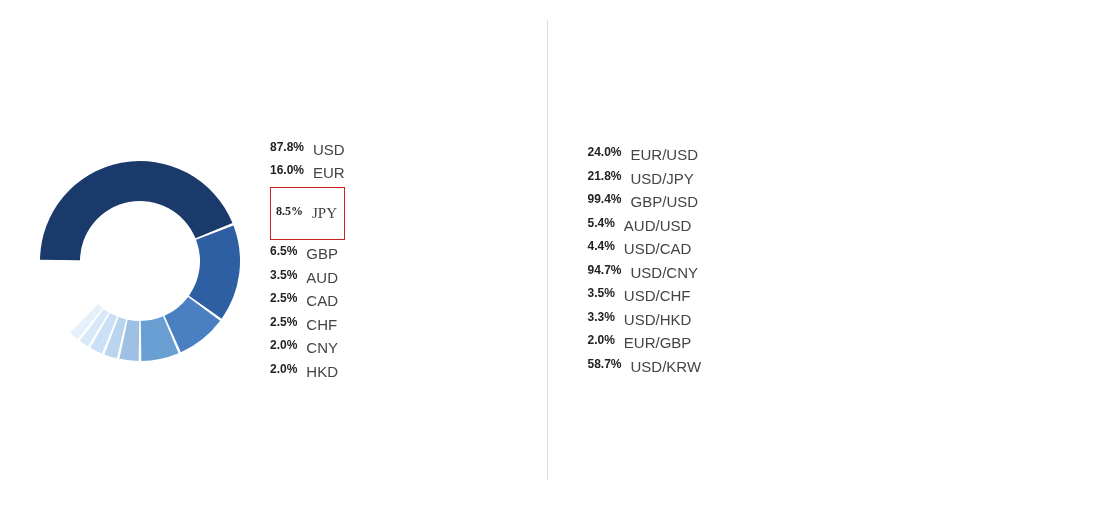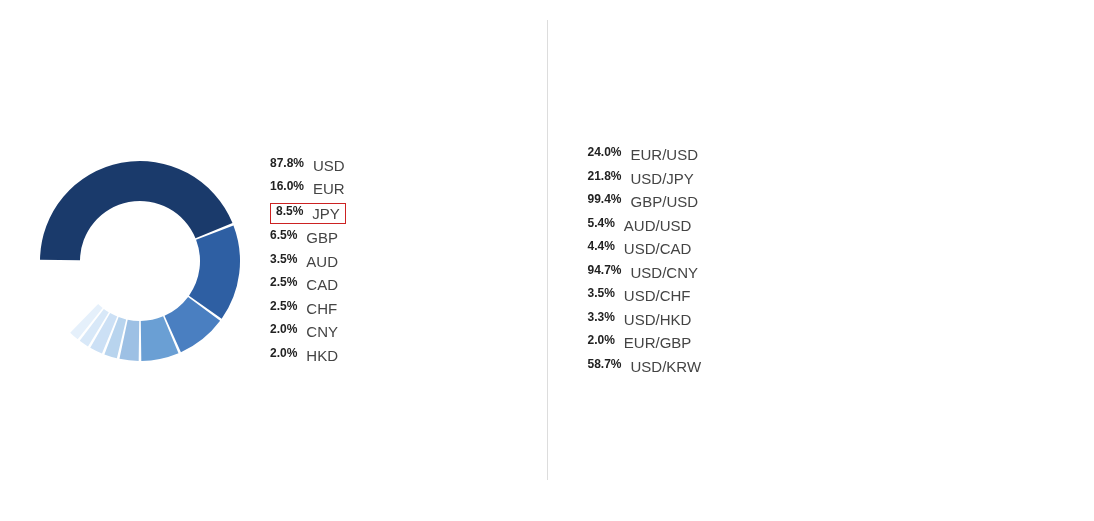--- a/index.html
+++ b/index.html
@@ -62,21 +62,22 @@
       font-size: 12px;
       color: #222;
     }
     .legend-item .lbl {
       font-size: 15px;
       color: #444;
       margin-left: 9px;
     }
     .legend-item.highlighted {
       border: 1.5px solid #cc2222;
-      padding: 0 5px;
+      padding: 16px 5px;
+      font-family: Liberation Serif, serif;
     }
     .divider {
       width: 1px;
       background: #ddd;
       height: 460px;
       flex-shrink: 0;
     }
   </style>
 </head>
 <body>

